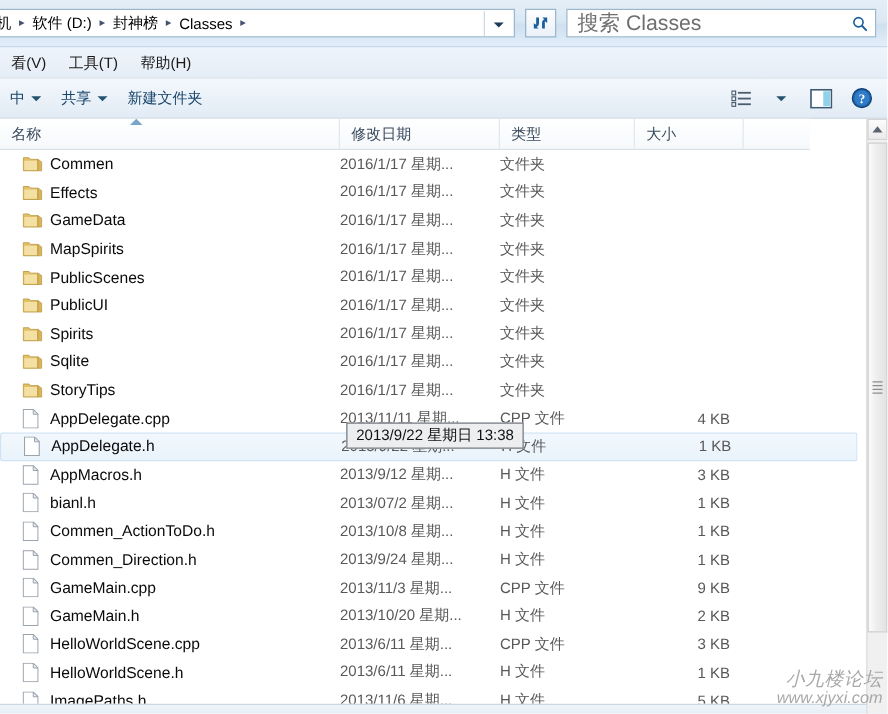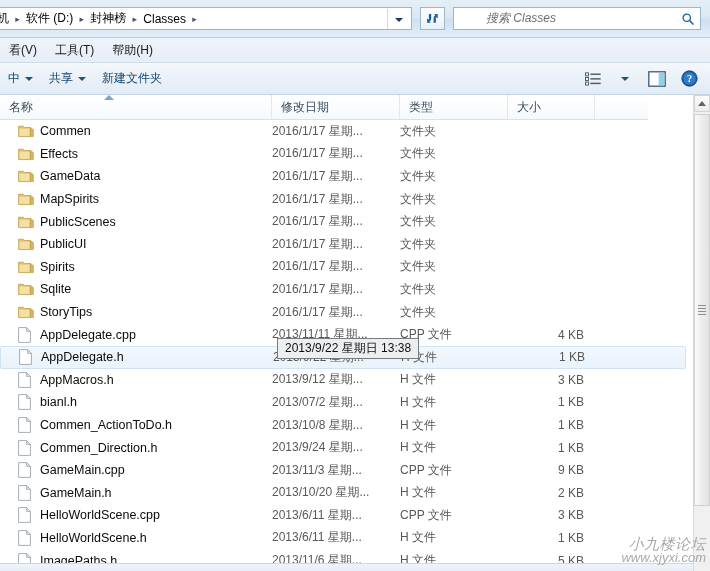--- a/index.html
+++ b/index.html
@@ -81,25 +81,23 @@
     left: 453px; top: 7px;
     width: 248px; height: 23px;
     background: #fff;
     border: 1px solid #9ab7cc;
     box-sizing: border-box;
     display: flex; align-items: center;
   }
   .search-ph {
     flex: 1;
     padding-left: 8px;
-    font-style: italic;
-    font-size: 12px;
+    font-size: 17px;
     color: #6f6f6f;
     white-space: nowrap;
-    margin-left: 24px;
   }
   .search-ico { width: 24px; display:flex; align-items:center; justify-content:center; }
 
   
   .menubar {
     position: absolute;
     left: 0; top: 38px;
     width: 710px; height: 25px;
     background: linear-gradient(to bottom,#eef4fb,#e5edf6);
     border-bottom: 1px solid #cfdbe7;

